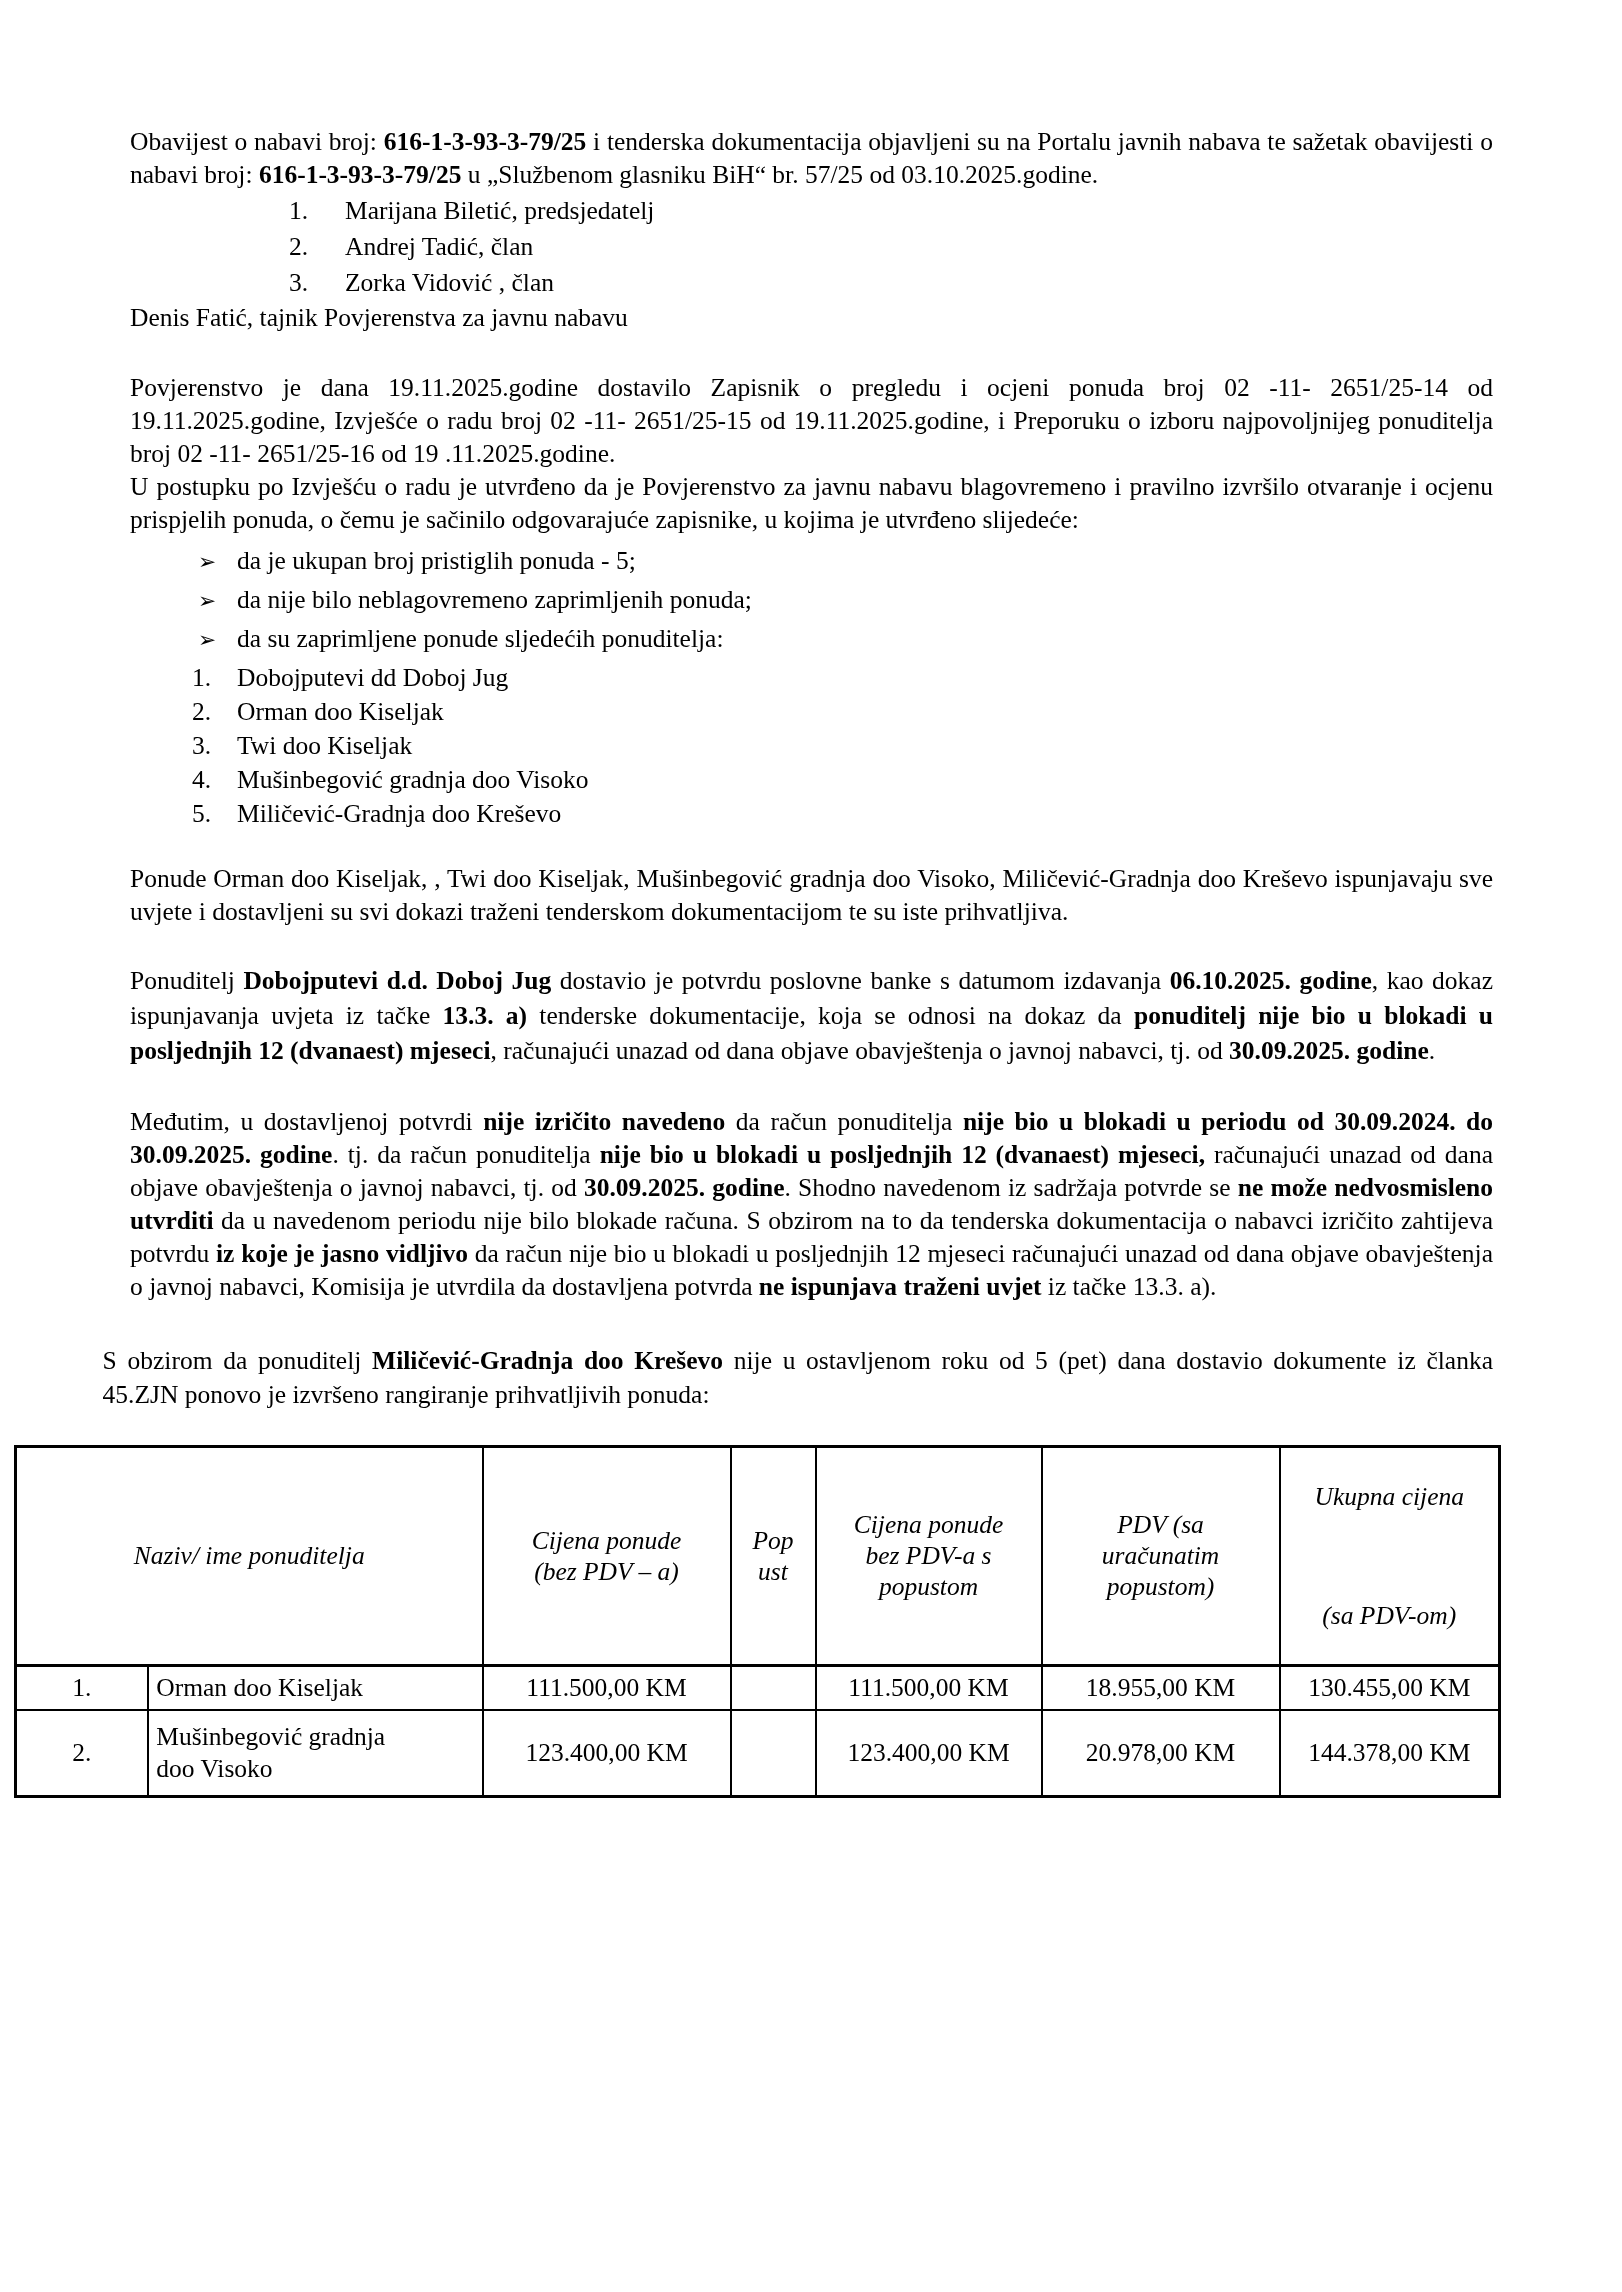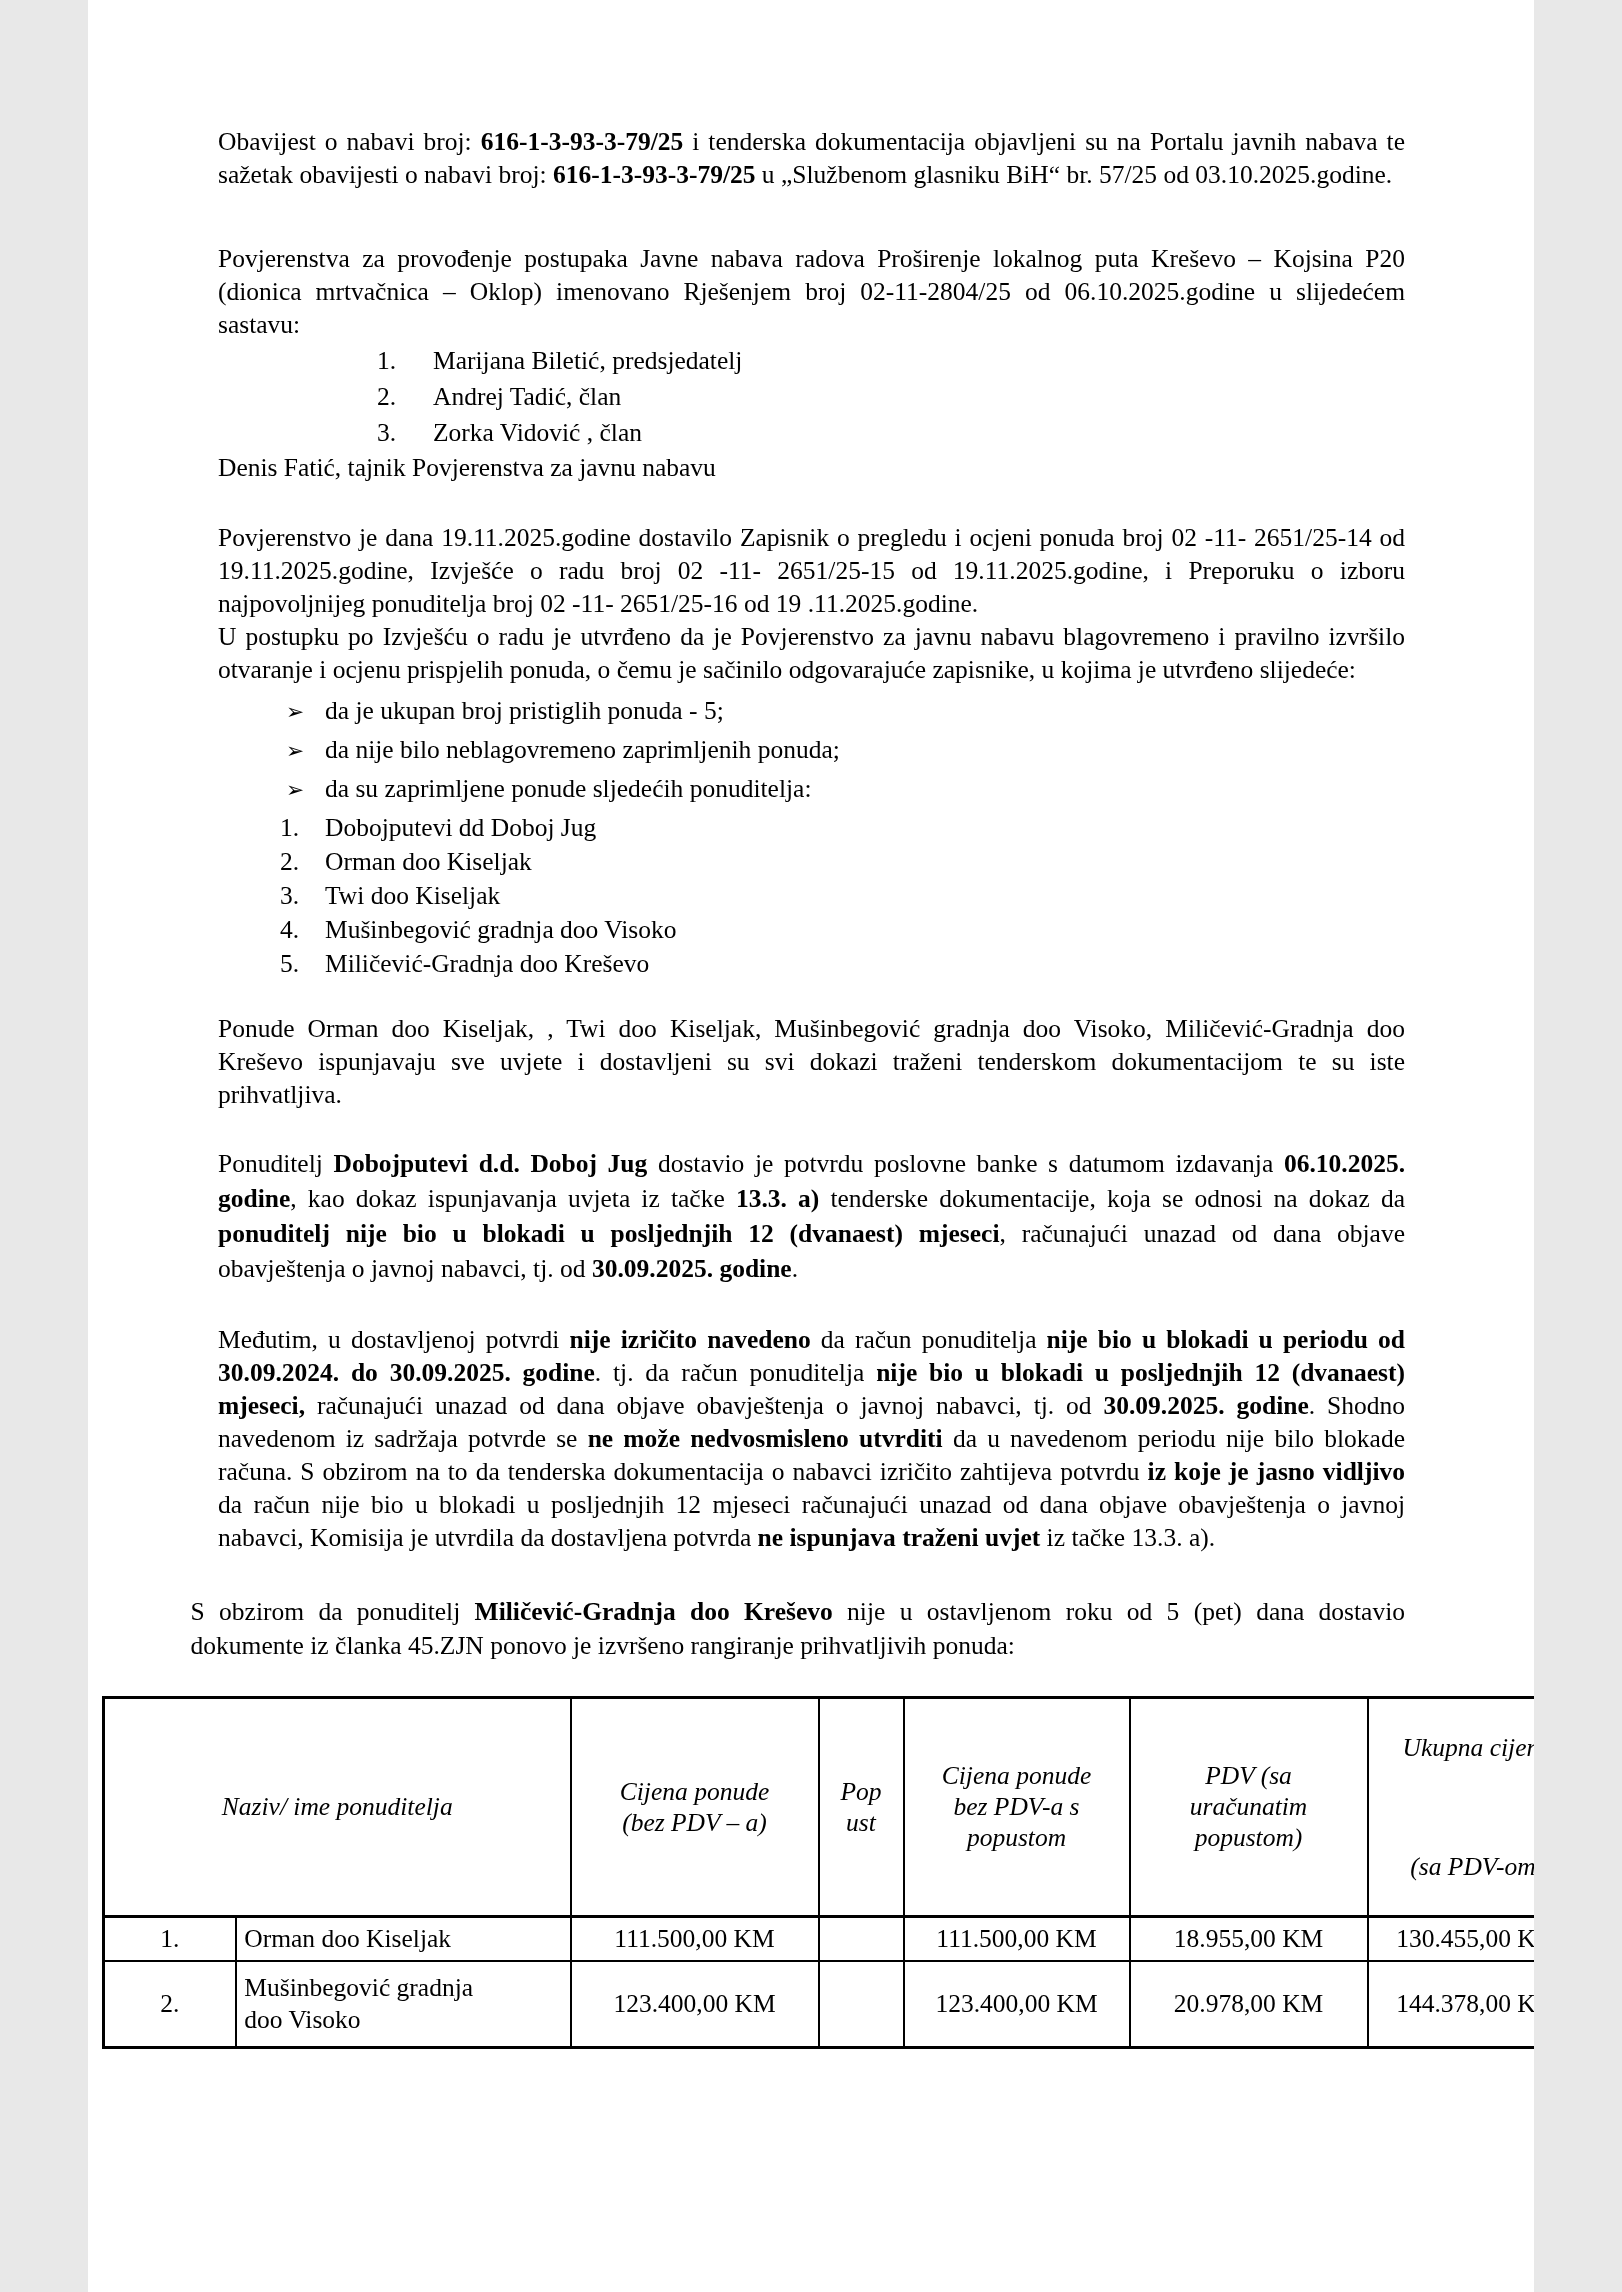--- a/index.html
+++ b/index.html
@@ -1,18 +1,18 @@
 <!DOCTYPE html>
 <html><head>
 <meta charset="utf-8">
 <style>
   html, body { margin: 0; padding: 0; background: #e8e8e8; }
   .page {
     position: relative;
-    width: 1446px;
+    width: 1622px;
     height: 2293px;
     margin: 0 auto;
     background: #ffffff;
     color: #000000;
     font-family: "Liberation Serif", "DejaVu Serif", serif;
     font-size: 25.5px;
     box-sizing: border-box;
     padding: 125px 129px 4px 130px;
     overflow: hidden;
   }
@@ -78,21 +78,20 @@
   td.c-name { text-align: left; padding-left: 17.6px; white-space: pre-line; line-height: 32px; }
   td.c-val  { text-align: center; }
 </style>
 </head>
 <body>
 
 <div class="page">
 
   <p class="para"><span>Obavijest o nabavi broj: </span><b>616-1-3-93-3-79/25</b><span> i tenderska dokumentacija  objavljeni su na Portalu javnih nabava te sažetak obavijesti o nabavi broj: </span><b>616-1-3-93-3-79/25</b><span> u „Službenom glasniku BiH“ br. 57/25 od 03.10.2025.godine.</span></p>
 
-  <p class="para gap-p2"><span>Povjerenstva za provođenje postupaka Javne nabava radova Proširenje lokalnog puta Kreševo – Kojsina P20 (dionica mrtvačnica – Oklop) imenovano Rješenjem broj 02-11-2804/25 od 06.10.2025.godine u slijedećem sastavu:</span></p>
 
   <div class="list committee">
     <div class="li">
       <span class="num">1.</span>
       <span class="txt">Marijana Biletić, predsjedatelj</span>
     </div>
     <div class="li">
       <span class="num">2.</span>
       <span class="txt">Andrej Tadić, član</span>
     </div>

